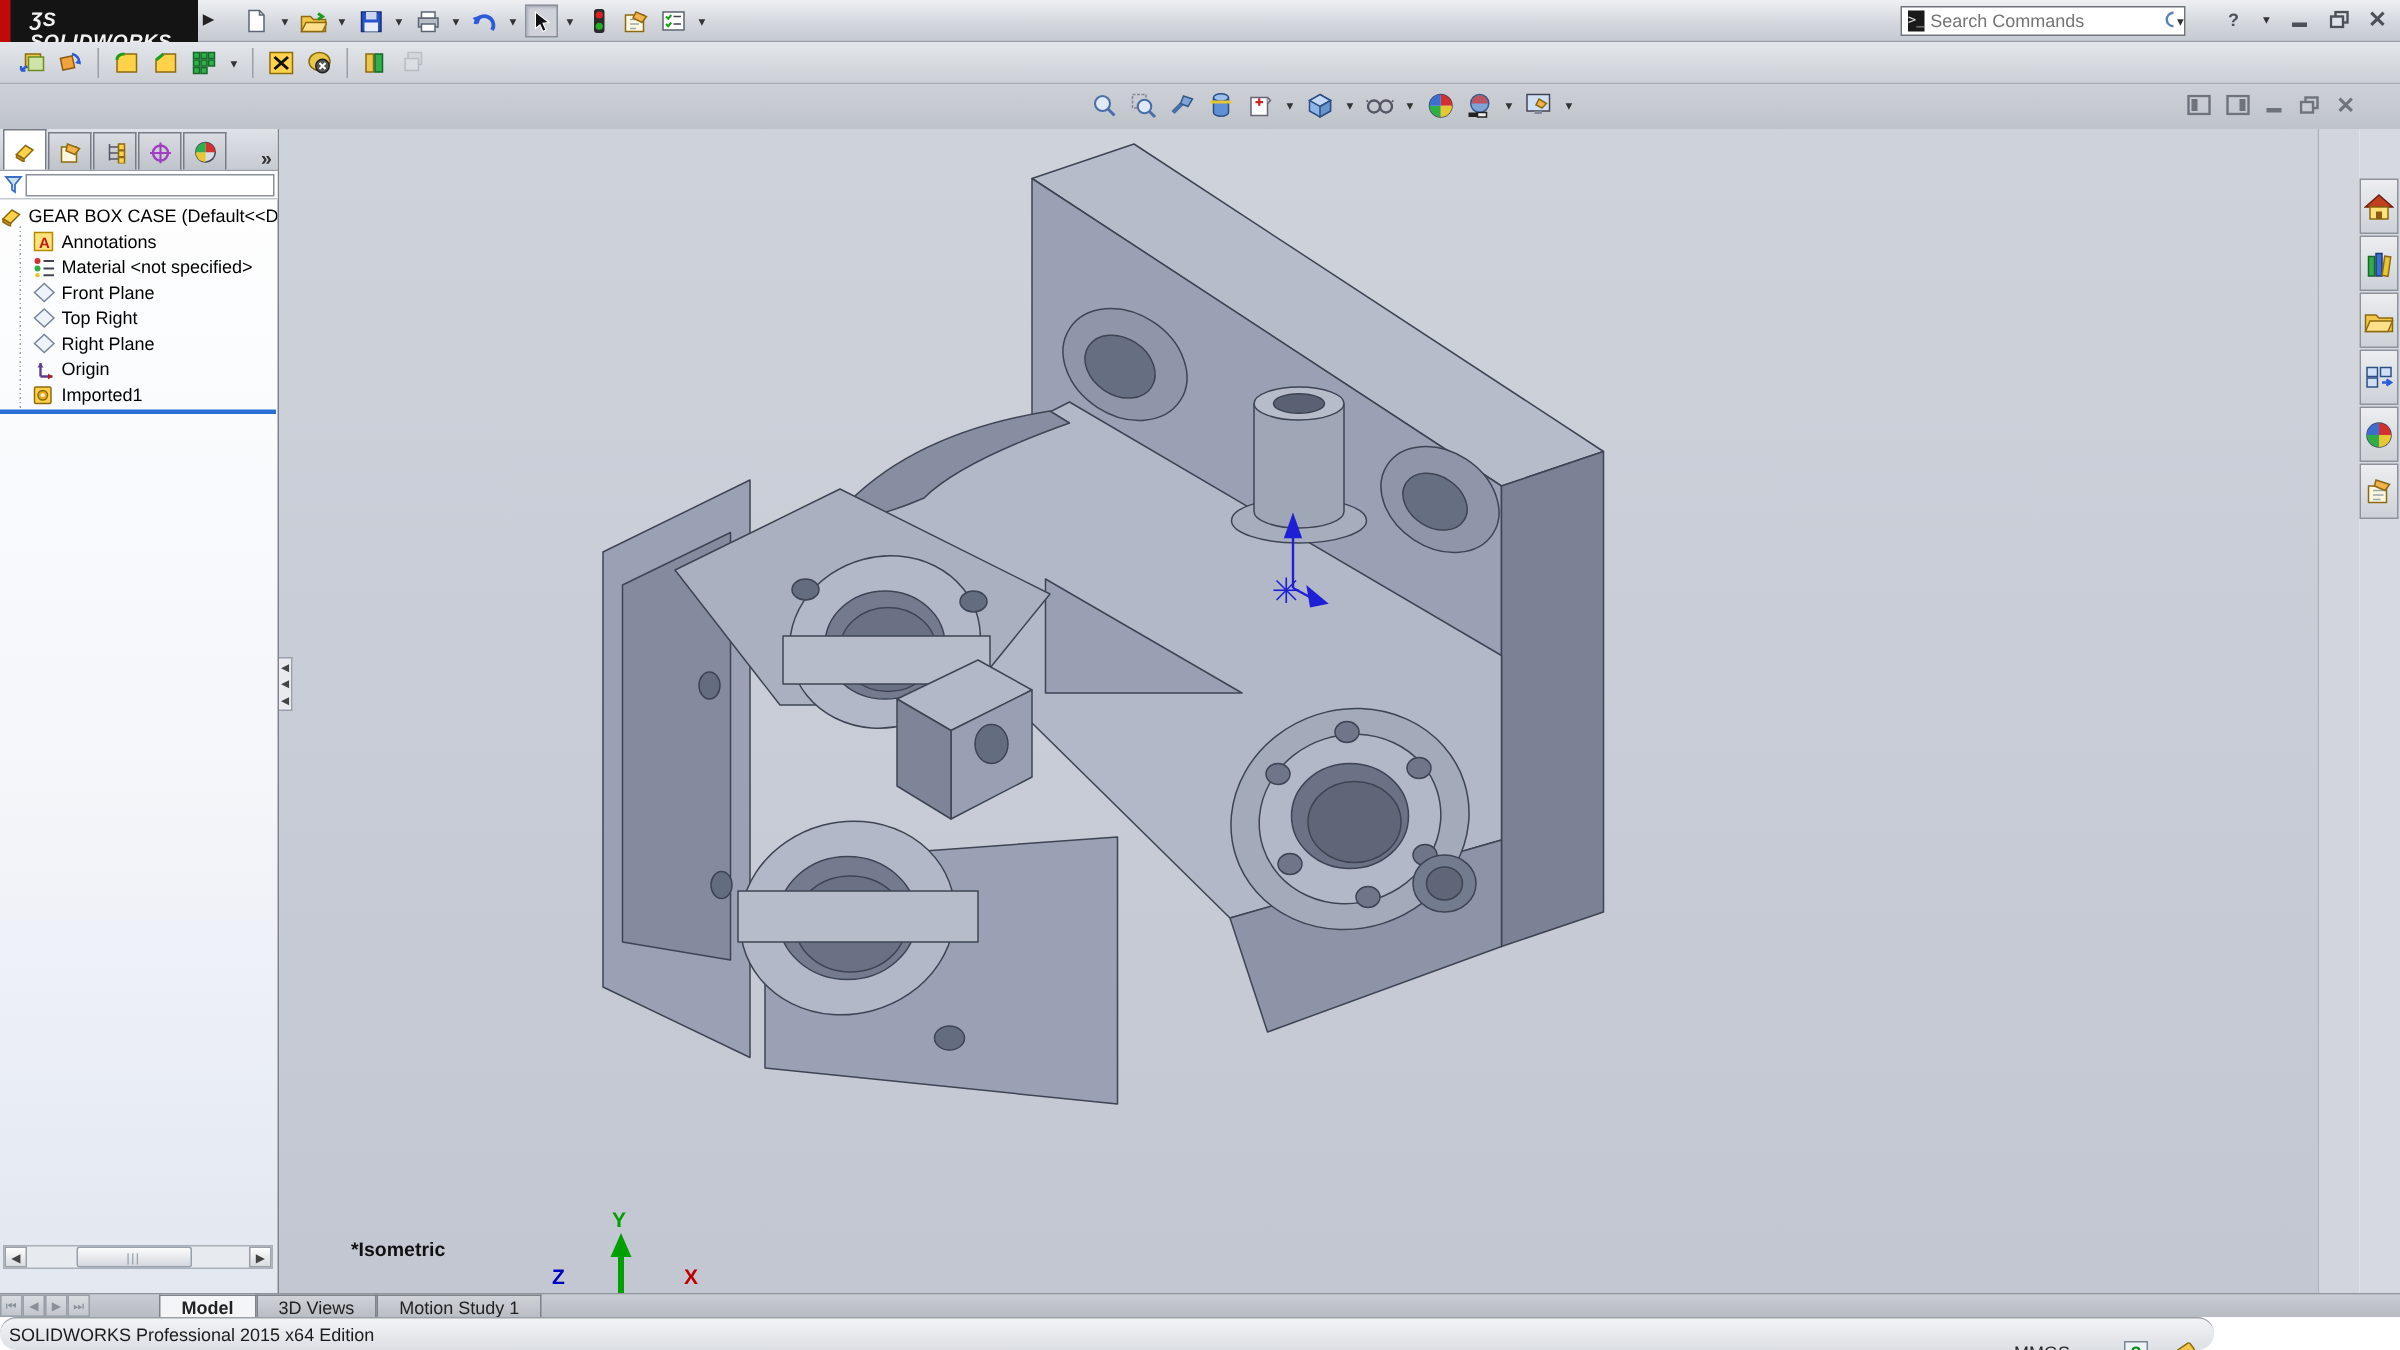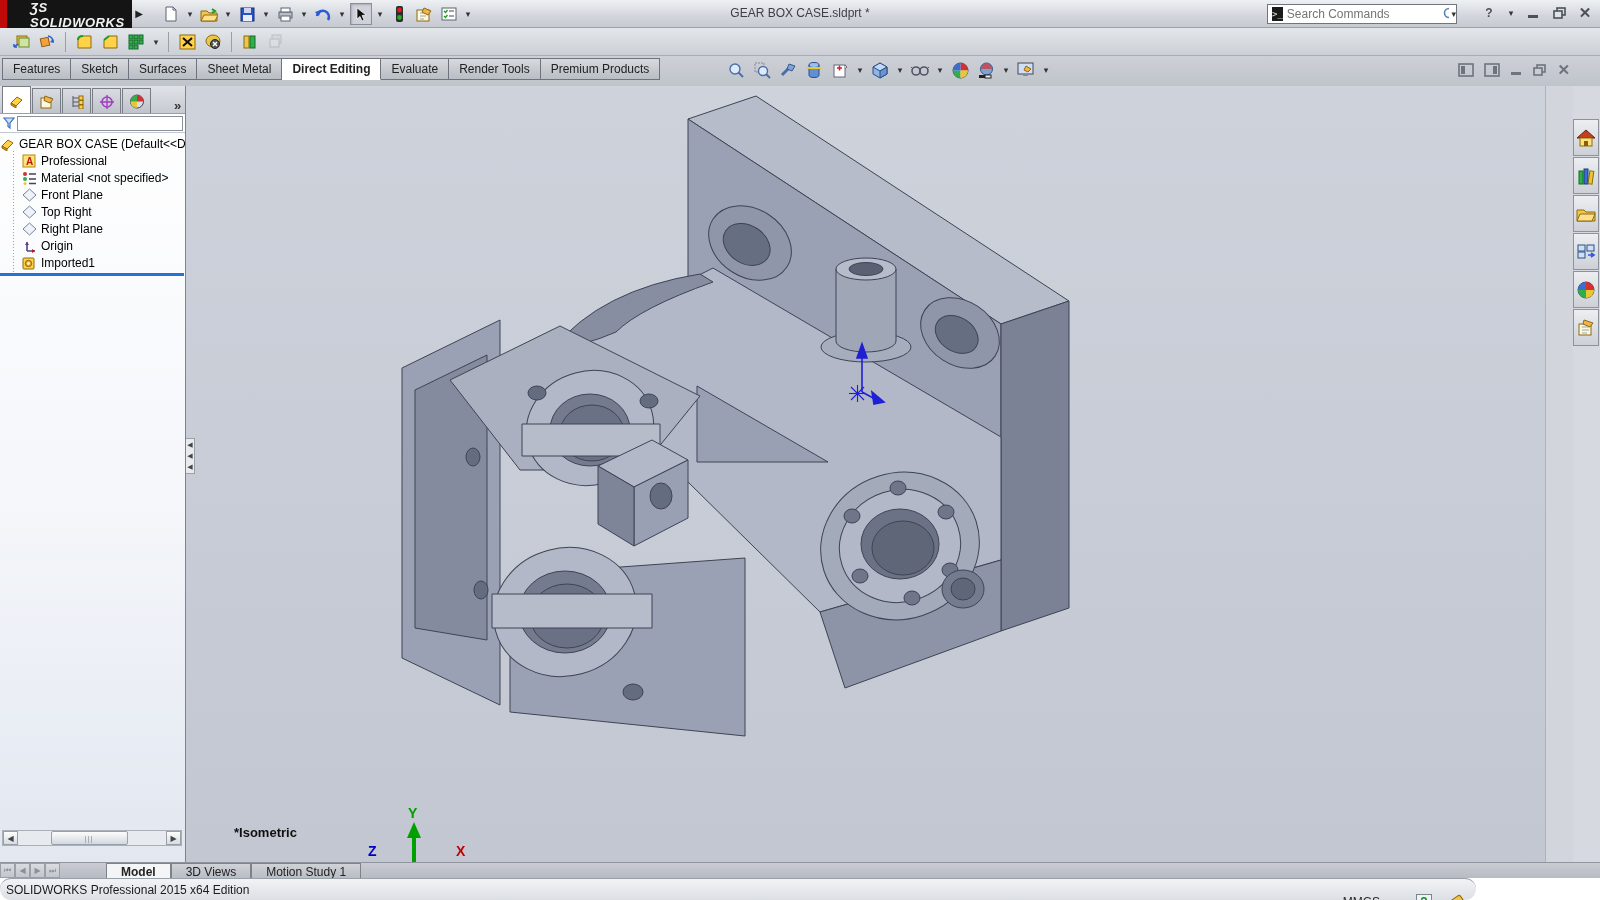--- a/index.html
+++ b/index.html
@@ -3,21 +3,21 @@
 <meta charset="utf-8">
 <style>
   * { margin:0; padding:0; box-sizing:border-box; }
   html,body { width:1600px; height:900px; overflow:hidden;
     font-family:"Liberation Sans", sans-serif; font-size:12px; color:#222; }
 
   
   #titlebar { position:absolute; left:0; top:0; width:1600px; height:28px;
     background:linear-gradient(#eef0f3,#d2d6dc 60%,#c6cad1); border-bottom:1px solid #9aa0a8; }
   #logo { position:absolute; left:0; top:0; height:39px; width:132px; background:#141414;
-    display:flex; align-items:flex-start; padding-left:20px; color:#fff; }
+    display:flex; align-items:center; padding-left:10px; color:#fff; }
   #logo .red { position:absolute; left:0; top:0; width:7px; height:28px; background:#c00a0a; }
   #logo .txt { margin-left:10px; font-weight:bold; font-style:italic; font-size:13px; letter-spacing:0.5px; color:#f2f2f2; }
   #logo-expand { position:absolute; left:133px; top:6px; width:12px; height:16px; color:#222; font-size:10px; line-height:16px; text-align:center; }
   #tb1 { position:absolute; left:160px; top:2px; height:24px; display:flex; align-items:center; gap:3px; }
   .tbtn { width:22px; height:22px; display:flex; align-items:center; justify-content:center; border:1px solid transparent; }
   .tbtn.pressed { background:#cfd3d9; border:1px solid #8a8f99; box-shadow:inset 1px 1px 2px #aab; }
   .caret { font-size:9px; color:#333; width:10px; text-align:center; }
   #wintitle { position:absolute; left:0; right:0; top:6px; text-align:center; color:#3c3f45; font-size:12px; }
   #searchbox { position:absolute; left:1267px; top:4px; width:190px; height:20px; background:#fff;
     border:1px solid #70757d; display:flex; align-items:center; }
@@ -188,21 +188,20 @@
       <svg width="16" height="14">
           <rect x="1" y="1" width="14" height="12" fill="#fff" stroke="#5b6572"></rect>
           <path d="M3,4 l1.5,1.5 2,-2.5" stroke="#1f9c1f" stroke-width="1.4" fill="none"></path>
           <path d="M3,9 l1.5,1.5 2,-2.5" stroke="#1f9c1f" stroke-width="1.4" fill="none"></path>
           <path d="M8,4 h5 M8,9 h5" stroke="#445" stroke-width="1"></path>
         </svg>
     </div>
       <span class="caret">▾</span>
   </div>
 
-  <div id="wintitle">GEAR BOX CASE.sldprt *</div>
 
   <div id="searchbox">
     <div class="console">&gt;_</div>
     <input type="text" placeholder="Search Commands" style="">
     <svg class="mag" width="16" height="16">
         <circle cx="7" cy="7" r="4.5" fill="none" stroke="#5b80b4" stroke-width="1.6"></circle>
         <line x1="10" y1="10" x2="14" y2="14" stroke="#5b80b4" stroke-width="1.8"></line>
       </svg>
     <span class="caret">▾</span>
   </div>
@@ -291,30 +290,20 @@
   </div>
   <div class="tbtn">
     <svg width="16" height="15" opacity="0.5">
         <rect x="4" y="1" width="9" height="8" fill="#cfd3d9" stroke="#9aa0a8"></rect>
         <rect x="2" y="5" width="9" height="8" fill="#dfe2e7" stroke="#9aa0a8"></rect>
       </svg>
   </div>
 </div>
 
 <div id="row3">
-  <div id="cmdtabs">
-    <div class="ctab">Features</div>
-    <div class="ctab">Sketch</div>
-    <div class="ctab">Surfaces</div>
-    <div class="ctab">Sheet Metal</div>
-    <div class="ctab active">Direct Editing</div>
-    <div class="ctab">Evaluate</div>
-    <div class="ctab">Render Tools</div>
-    <div class="ctab">Premium Products</div>
-  </div>
 
   <div id="hud">
     <div class="tbtn">
       <svg width="17" height="17">
           <circle cx="7" cy="7" r="5" fill="#dfe9f8" stroke="#4a6fa8" stroke-width="1.4"></circle>
           <line x1="10.5" y1="10.5" x2="15" y2="15" stroke="#4a6fa8" stroke-width="2"></line>
         </svg>
       </div>
     <div class="tbtn">
       <svg width="17" height="17">
@@ -463,21 +452,21 @@
             <polygon points="2,9 8,3 13,6 7,12" fill="#ffd24a" stroke="#8c6a10"></polygon>
             <polygon points="2,9 7,12 7,14 2,11" fill="#d4a017" stroke="#8c6a10"></polygon>
           </svg>
         <span>GEAR BOX CASE  (Default&lt;&lt;De</span>
       </div>
       <div class="trow child">
         <svg class="ticon" width="15" height="14">
             <rect x="1" y="1" width="12" height="12" fill="#ffe27a" stroke="#b58a00"></rect>
             <text x="4" y="11" font-size="10" font-weight="bold" fill="#c01818">A</text>
           </svg>
-        <span>Professional</span>
+        <span>Annotations</span>
       </div>
       <div class="trow child">
         <svg class="ticon" width="15" height="14">
             <circle cx="3" cy="3" r="2" fill="#d43030"></circle>
             <circle cx="3" cy="8" r="2" fill="#2fae4a"></circle>
             <circle cx="3" cy="12.5" r="1.5" fill="#e8c832"></circle>
             <path d="M7,3 h7 M7,8 h7 M7,12.5 h7" stroke="#445" stroke-width="1.4"></path>
           </svg>
         <span>Material &lt;not specified&gt;</span>
       </div>

